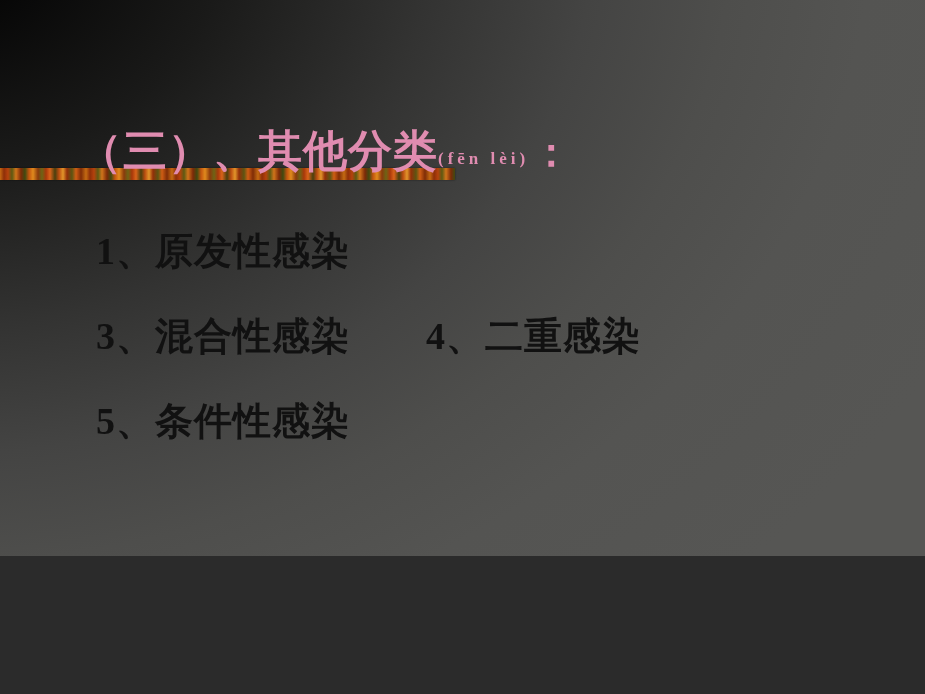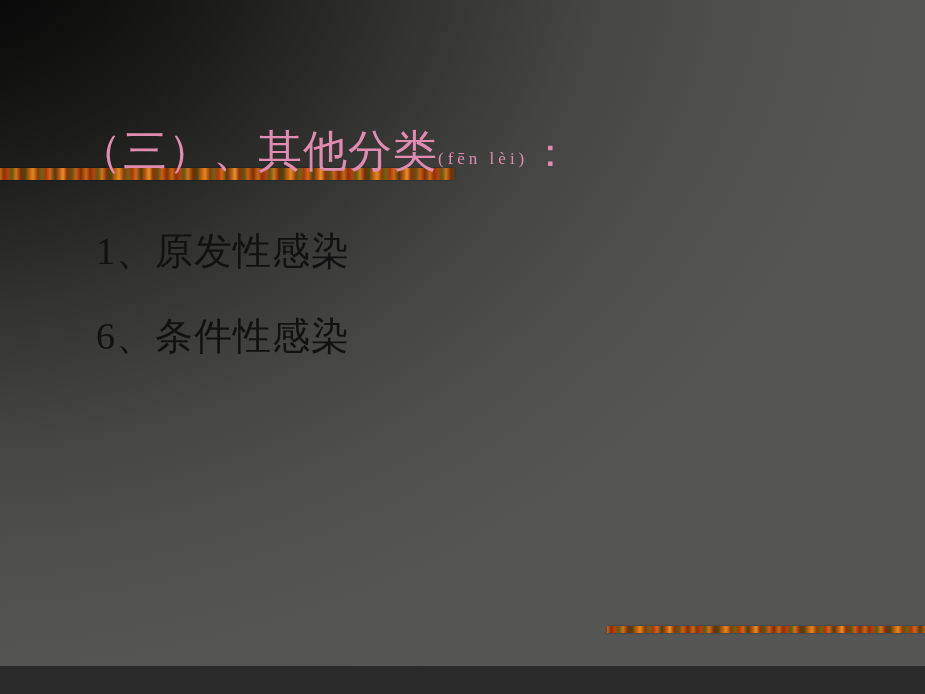--- a/index.html
+++ b/index.html
@@ -4,35 +4,36 @@
 <style>
   html, body {
     margin: 0;
     padding: 0;
     background: #2b2b2b;
   }
 
   #slide {
     position: relative;
     width: 925px;
-    height: 666px;
+    height: 556px;
     overflow: hidden;
     font-family: "Liberation Serif", "DejaVu Serif", serif;
     
     background-color: #555452;
     background-image:
       radial-gradient(ellipse 1150px 900px at -8% -12%,
         #000000 0%,
         #050505 8%,
         #1a1a19 26%,
         #333332 44%,
         #444443 58%,
         #4e4e4c 70%,
         #545452 82%,
         #565654 100%);
+    font-weight: bold;
   }
 
   
   .ribbon {
     position: absolute;
     background-color: #9a3a10;
     background-image:
       repeating-linear-gradient(90deg,
         #c46a12 0px, #8e2f08 4px, #b5420d 8px, #5d5a12 12px,
         #d0741b 16px, #7c2a08 21px, #3f4a10 25px, #c2550f 29px,
@@ -141,23 +142,27 @@
   <div id="title-block">
     <span id="title-main">（三）、其他分类</span><span id="title-pinyin">(fēn lèi)</span><span id="title-colon">：</span>
   </div>
 
   <div id="list">
 
     <div class="row">
       <div class="cell left">1、原发性感染</div>
     </div>
 
+    <div class="row">
+      <div class="cell left">3、混合性感染</div>
+      <div class="cell right">4、二重感染</div>
+    </div>
 
     <div class="row">
-      <div class="cell left">6、条件性感染</div>
+      <div class="cell left">5、条件性感染</div>
     </div>
 
   </div>
 
   <div class="ribbon" id="ribbon-footer"></div>
 
   <div id="footer-text">第六页，共六十三页。</div>
 
   <div id="corner-marker"></div>
 

